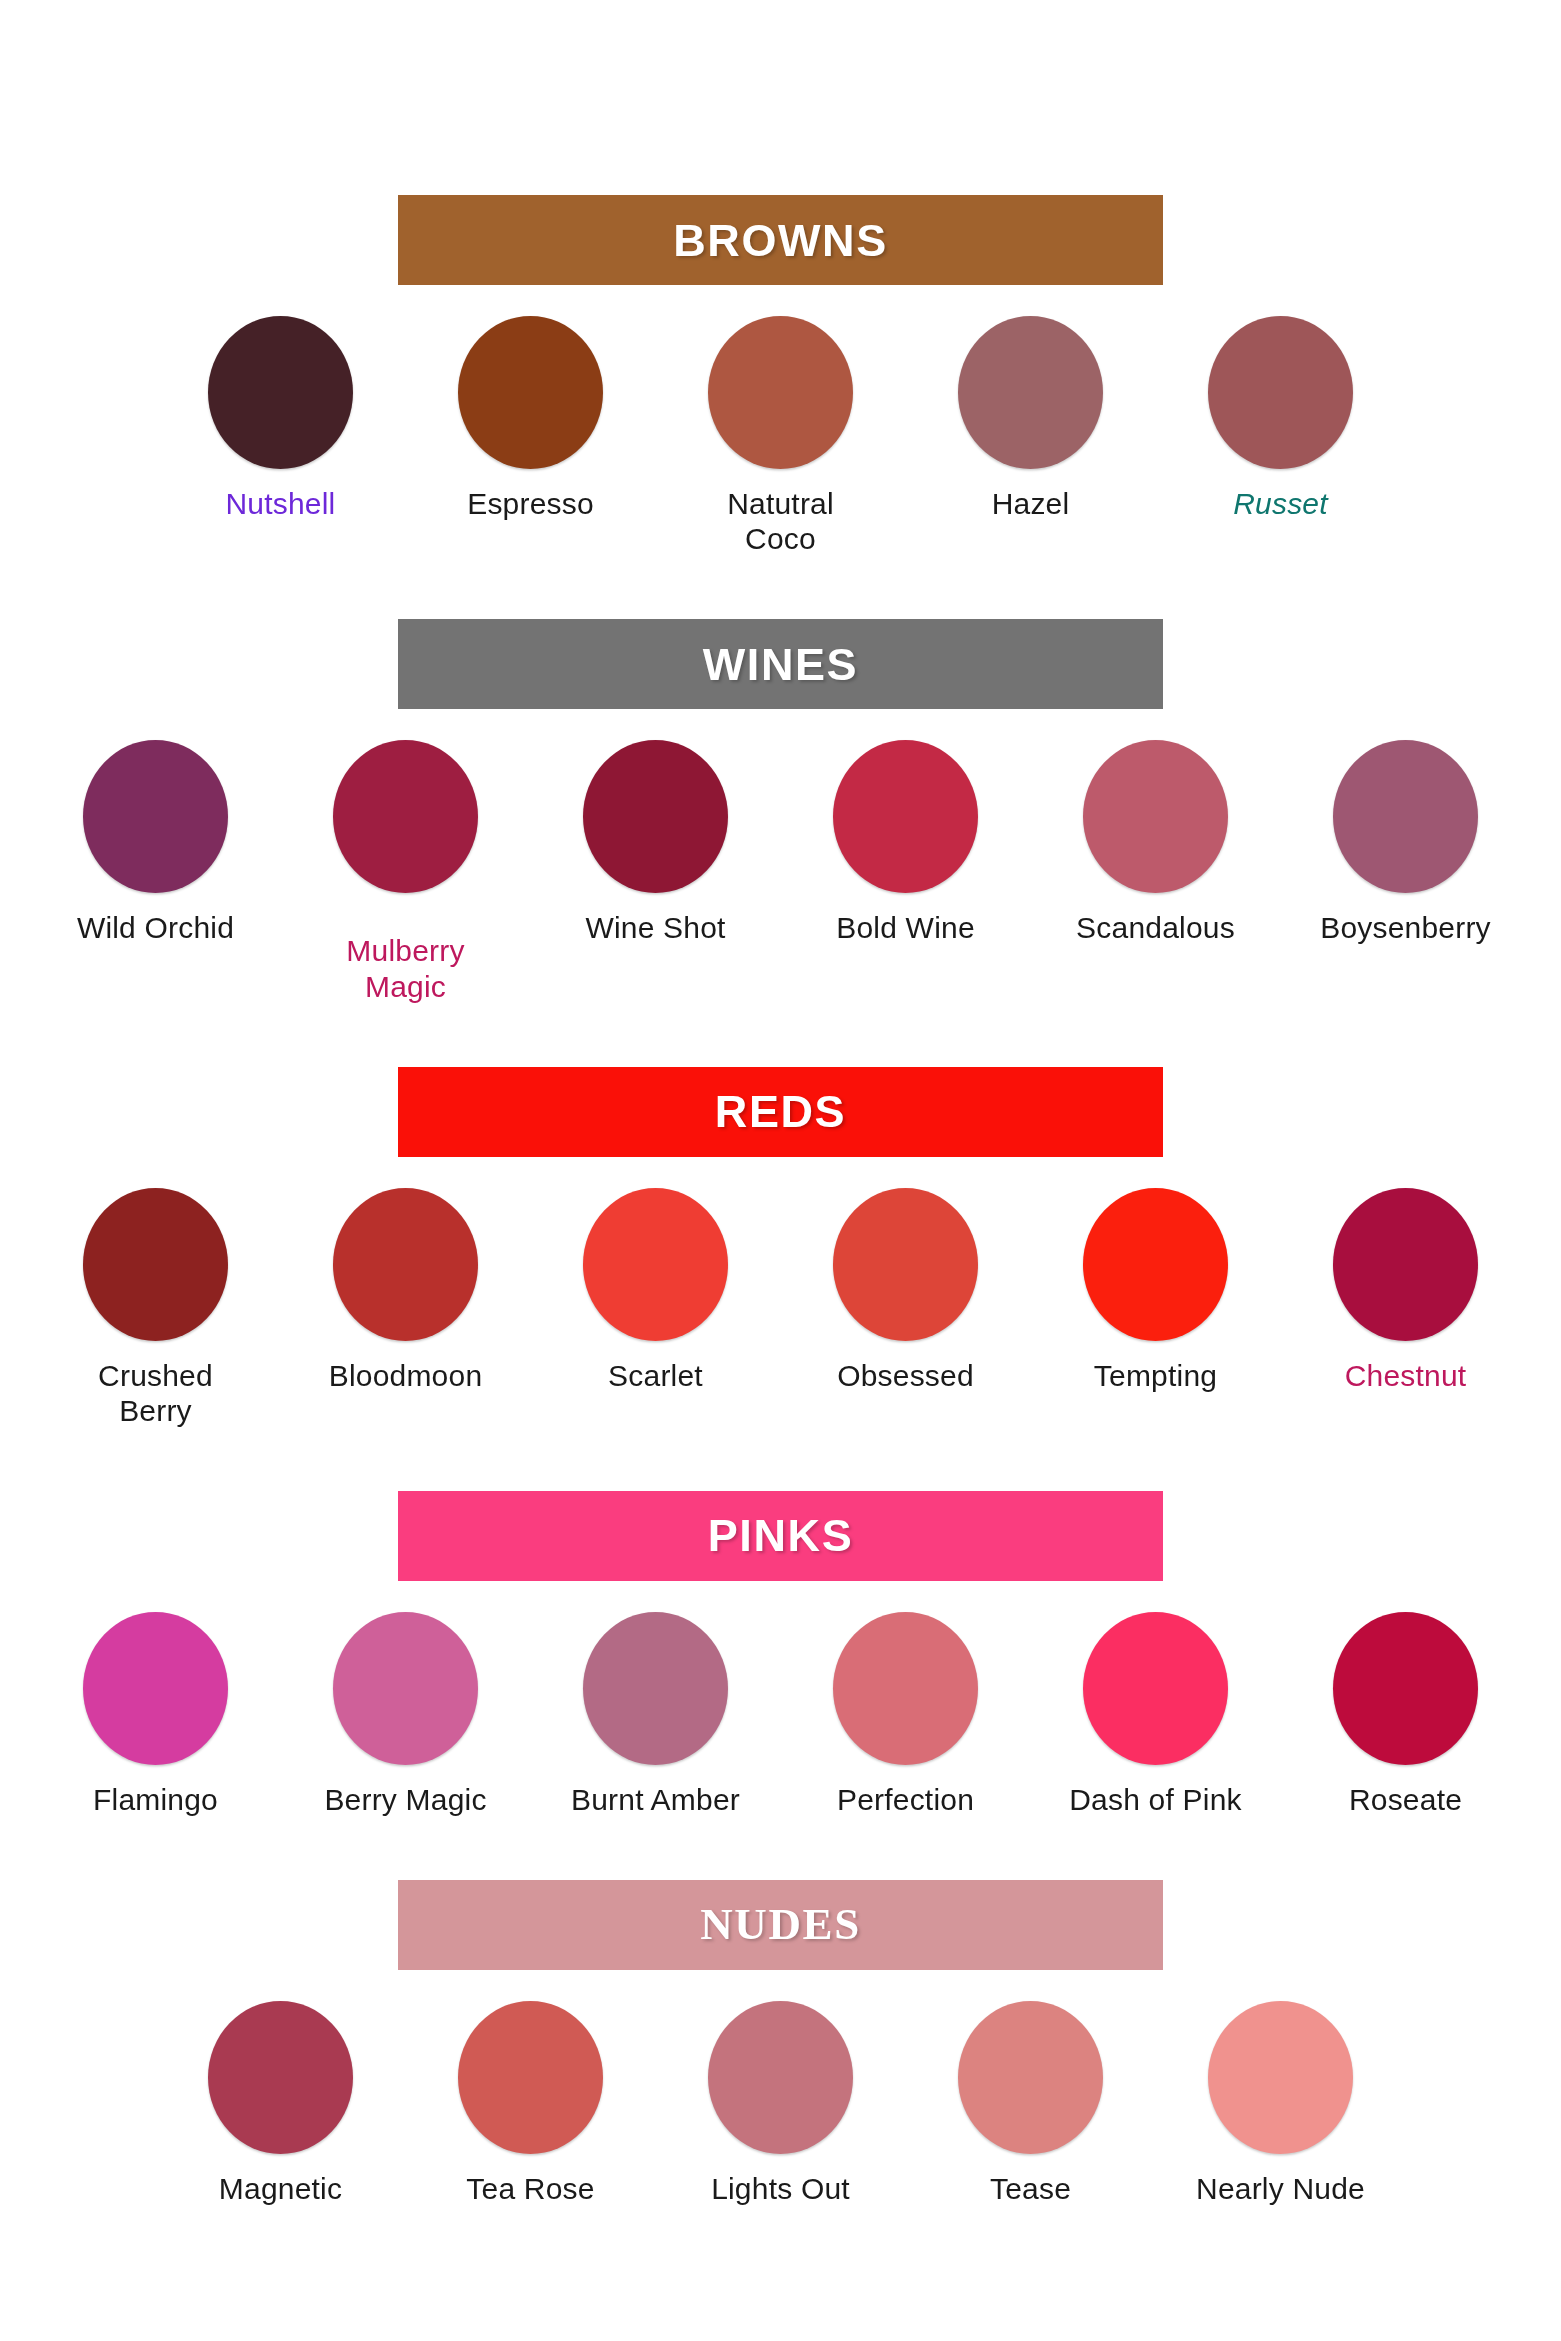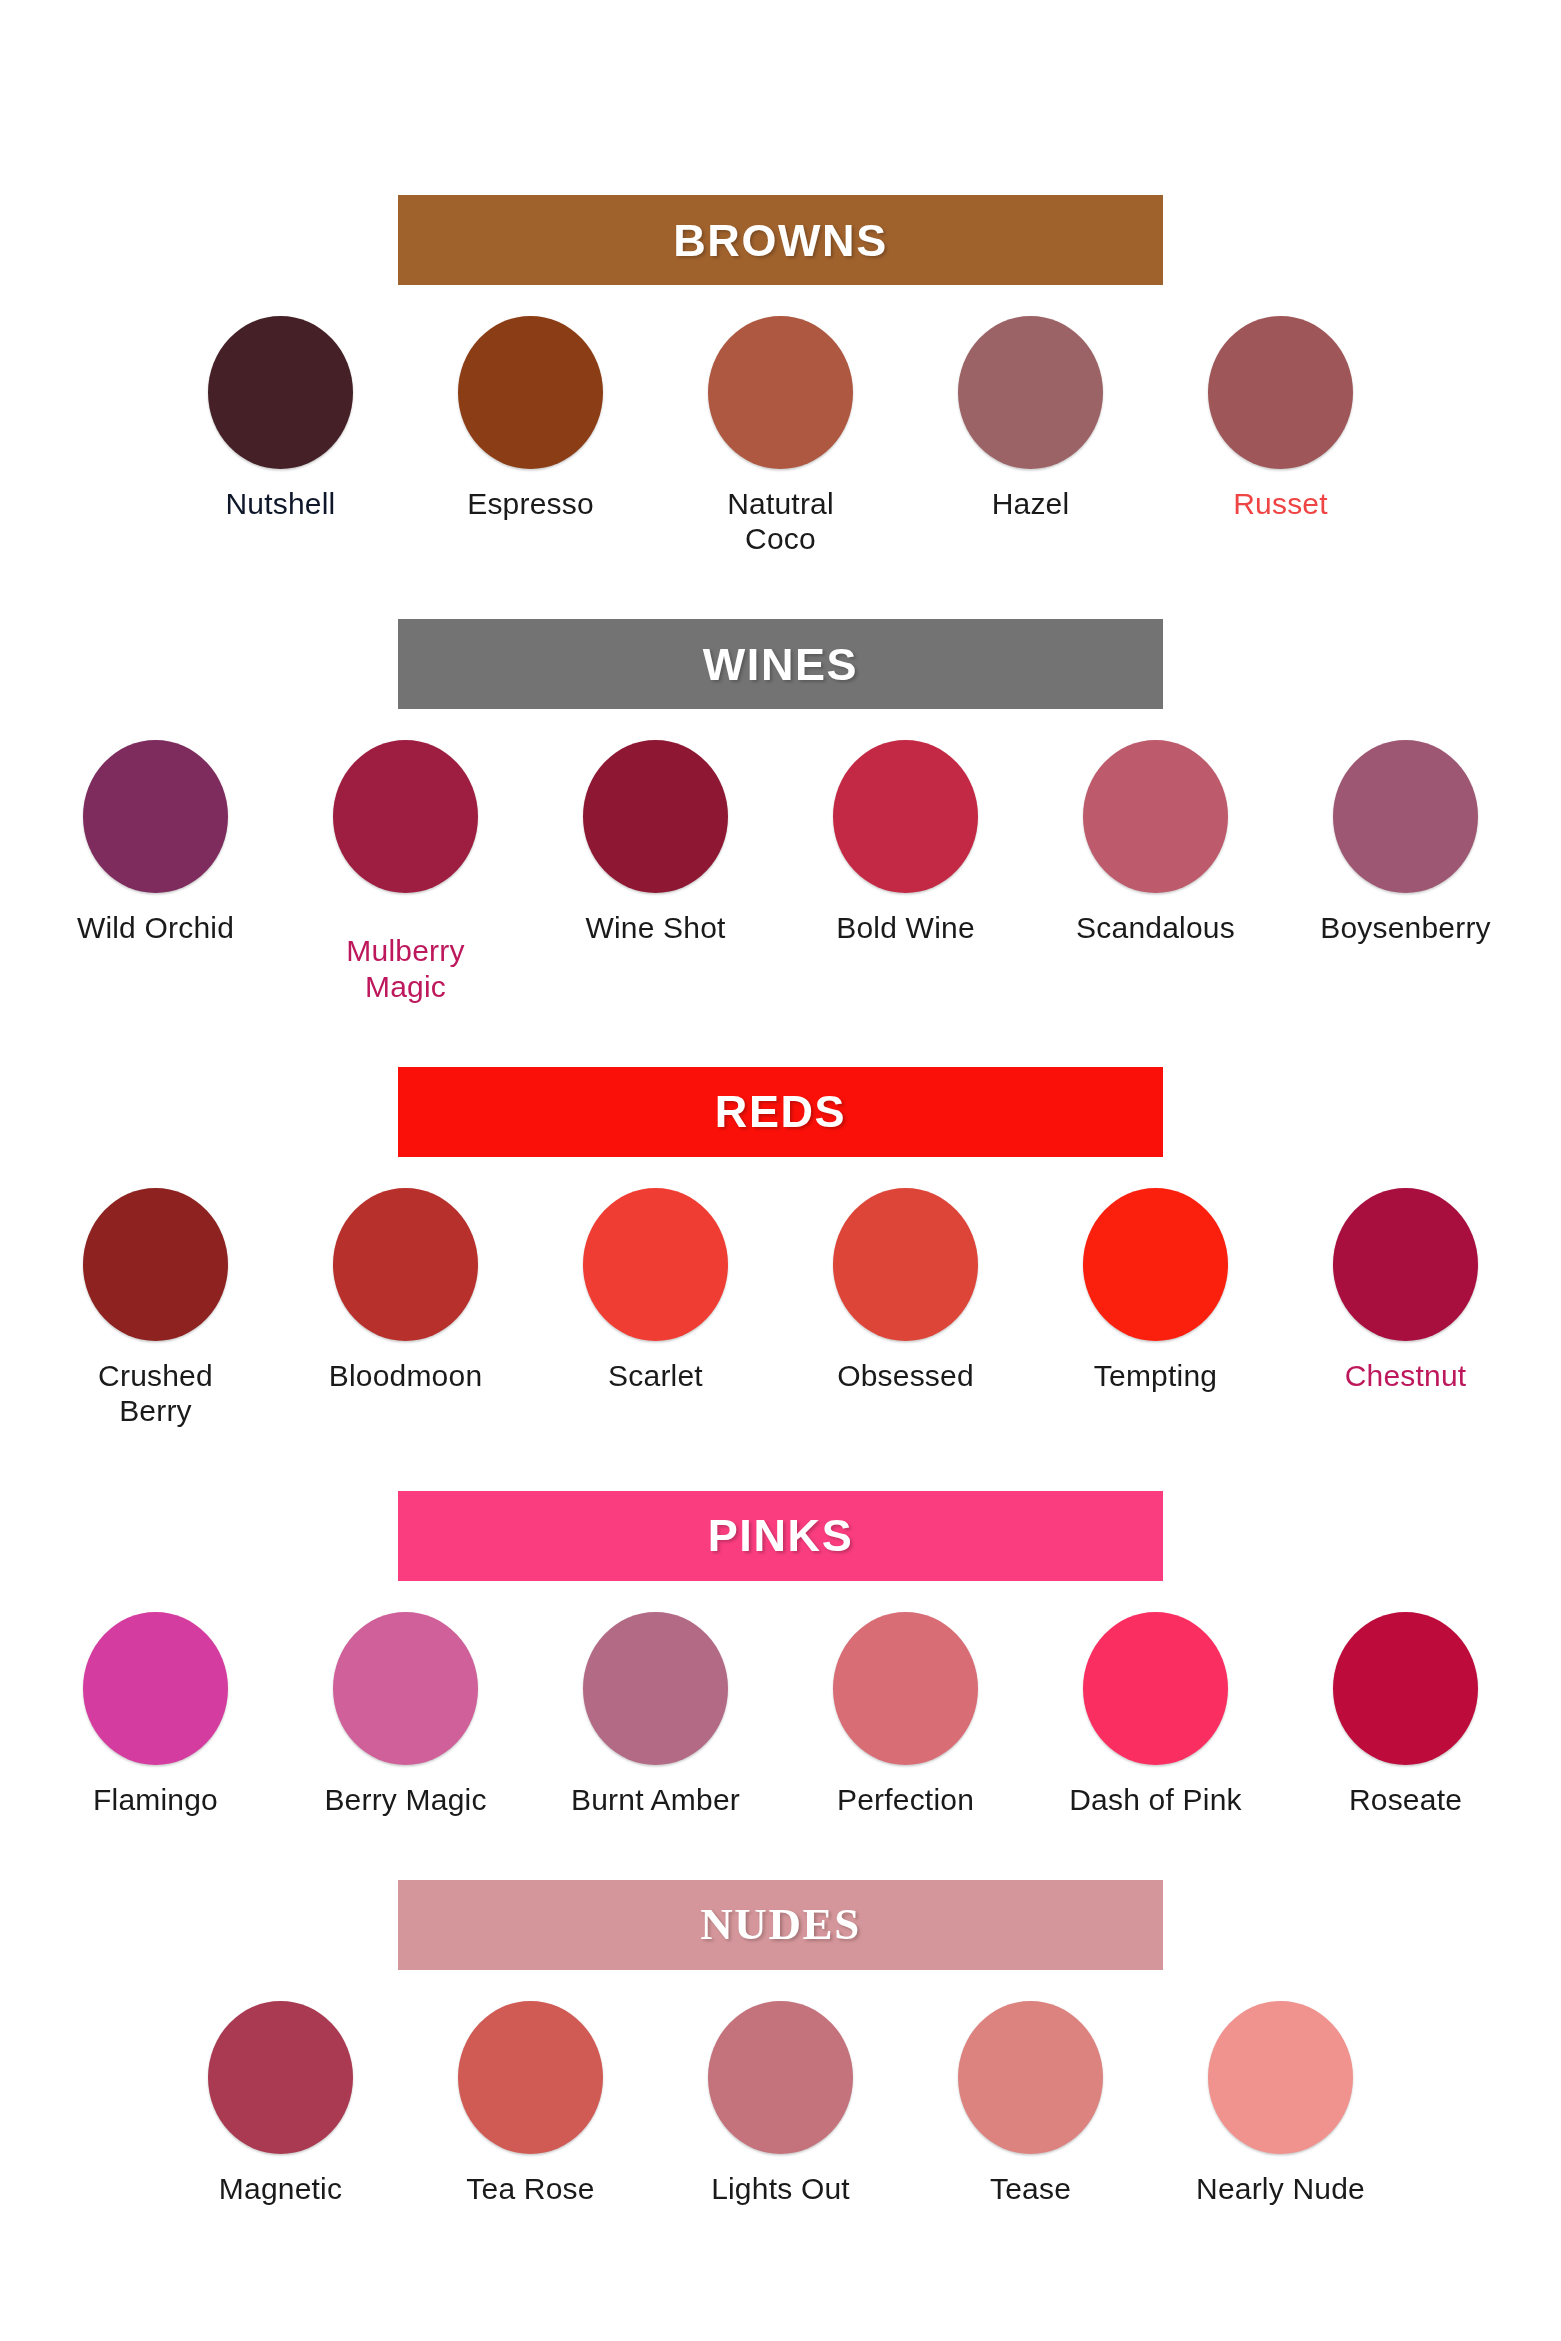--- a/index.html
+++ b/index.html
@@ -97,38 +97,38 @@
 <body style="background: rgb(255, 255, 255);">
 
 <div id="chart-root">
     <div class="section">
       <div class="section-header" style="background: rgb(160, 98, 45);">
         <div class="section-header-title" style="color: rgb(255, 255, 255);">BROWNS</div>
       </div>
       <div class="swatch-row sec-gap-bottom" style="margin-top: 31px;">
         <div class="swatch-cell">
           <div class="swatch-dot" style="background: rgb(69, 33, 39);"></div>
-          <div class="swatch-label" style="color: #0f172a;">Nutshell</div>
+          <div class="swatch-label" style="color: #6d28d9;">Nutshell</div>
         </div>
         <div class="swatch-cell">
           <div class="swatch-dot" style="background: rgb(139, 61, 21);"></div>
           <div class="swatch-label" style="color: rgb(26, 26, 26);">Espresso</div>
         </div>
         <div class="swatch-cell">
           <div class="swatch-dot" style="background: rgb(174, 87, 65);"></div>
           <div class="swatch-label" style="color: rgb(26, 26, 26);">Natutral
 Coco</div>
         </div>
         <div class="swatch-cell">
           <div class="swatch-dot" style="background: rgb(156, 99, 102);"></div>
           <div class="swatch-label" style="color: rgb(26, 26, 26);">Hazel</div>
         </div>
         <div class="swatch-cell">
           <div class="swatch-dot" style="background: rgb(158, 86, 88);"></div>
-          <div class="swatch-label" style="color: #ef4444;">Russet</div>
+          <div class="swatch-label" style="color: #0f766e; font-style: italic;">Russet</div>
         </div>
       </div>
     </div>
     <div class="section">
       <div class="section-header sec-gap-top" style="background: #737373;">
         <div class="section-header-title" style="color: rgb(255, 255, 255);">WINES</div>
       </div>
       <div class="swatch-row sec-gap-bottom" style="margin-top: 31px;">
         <div class="swatch-cell">
           <div class="swatch-dot" style="background: rgb(126, 44, 93);"></div>

